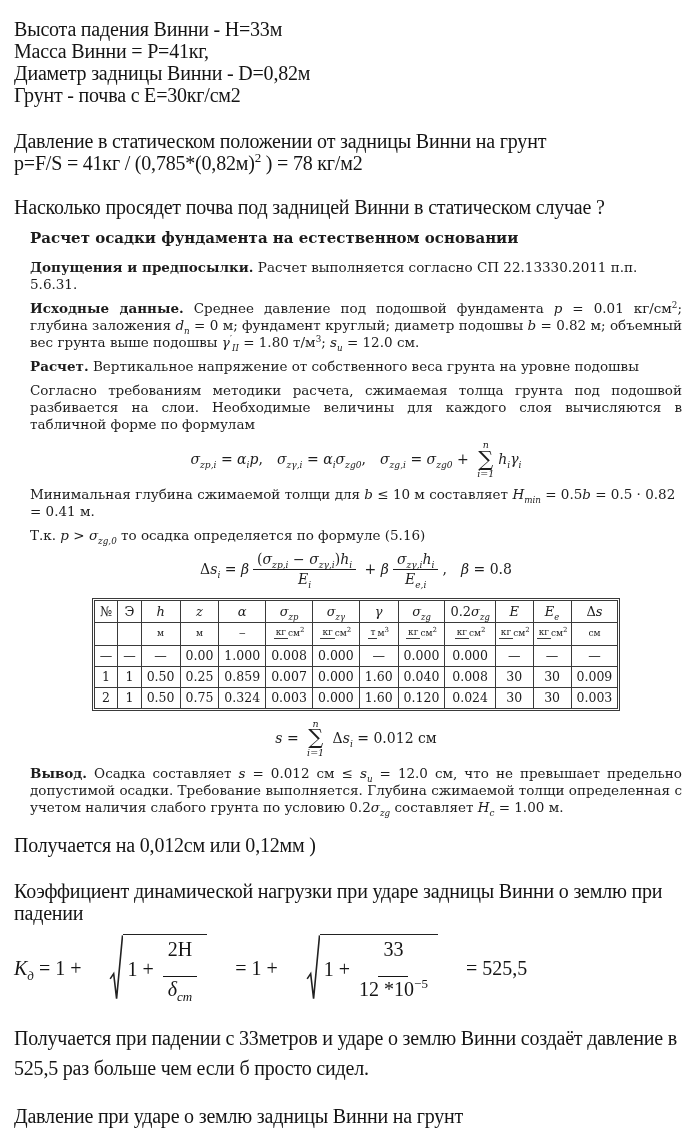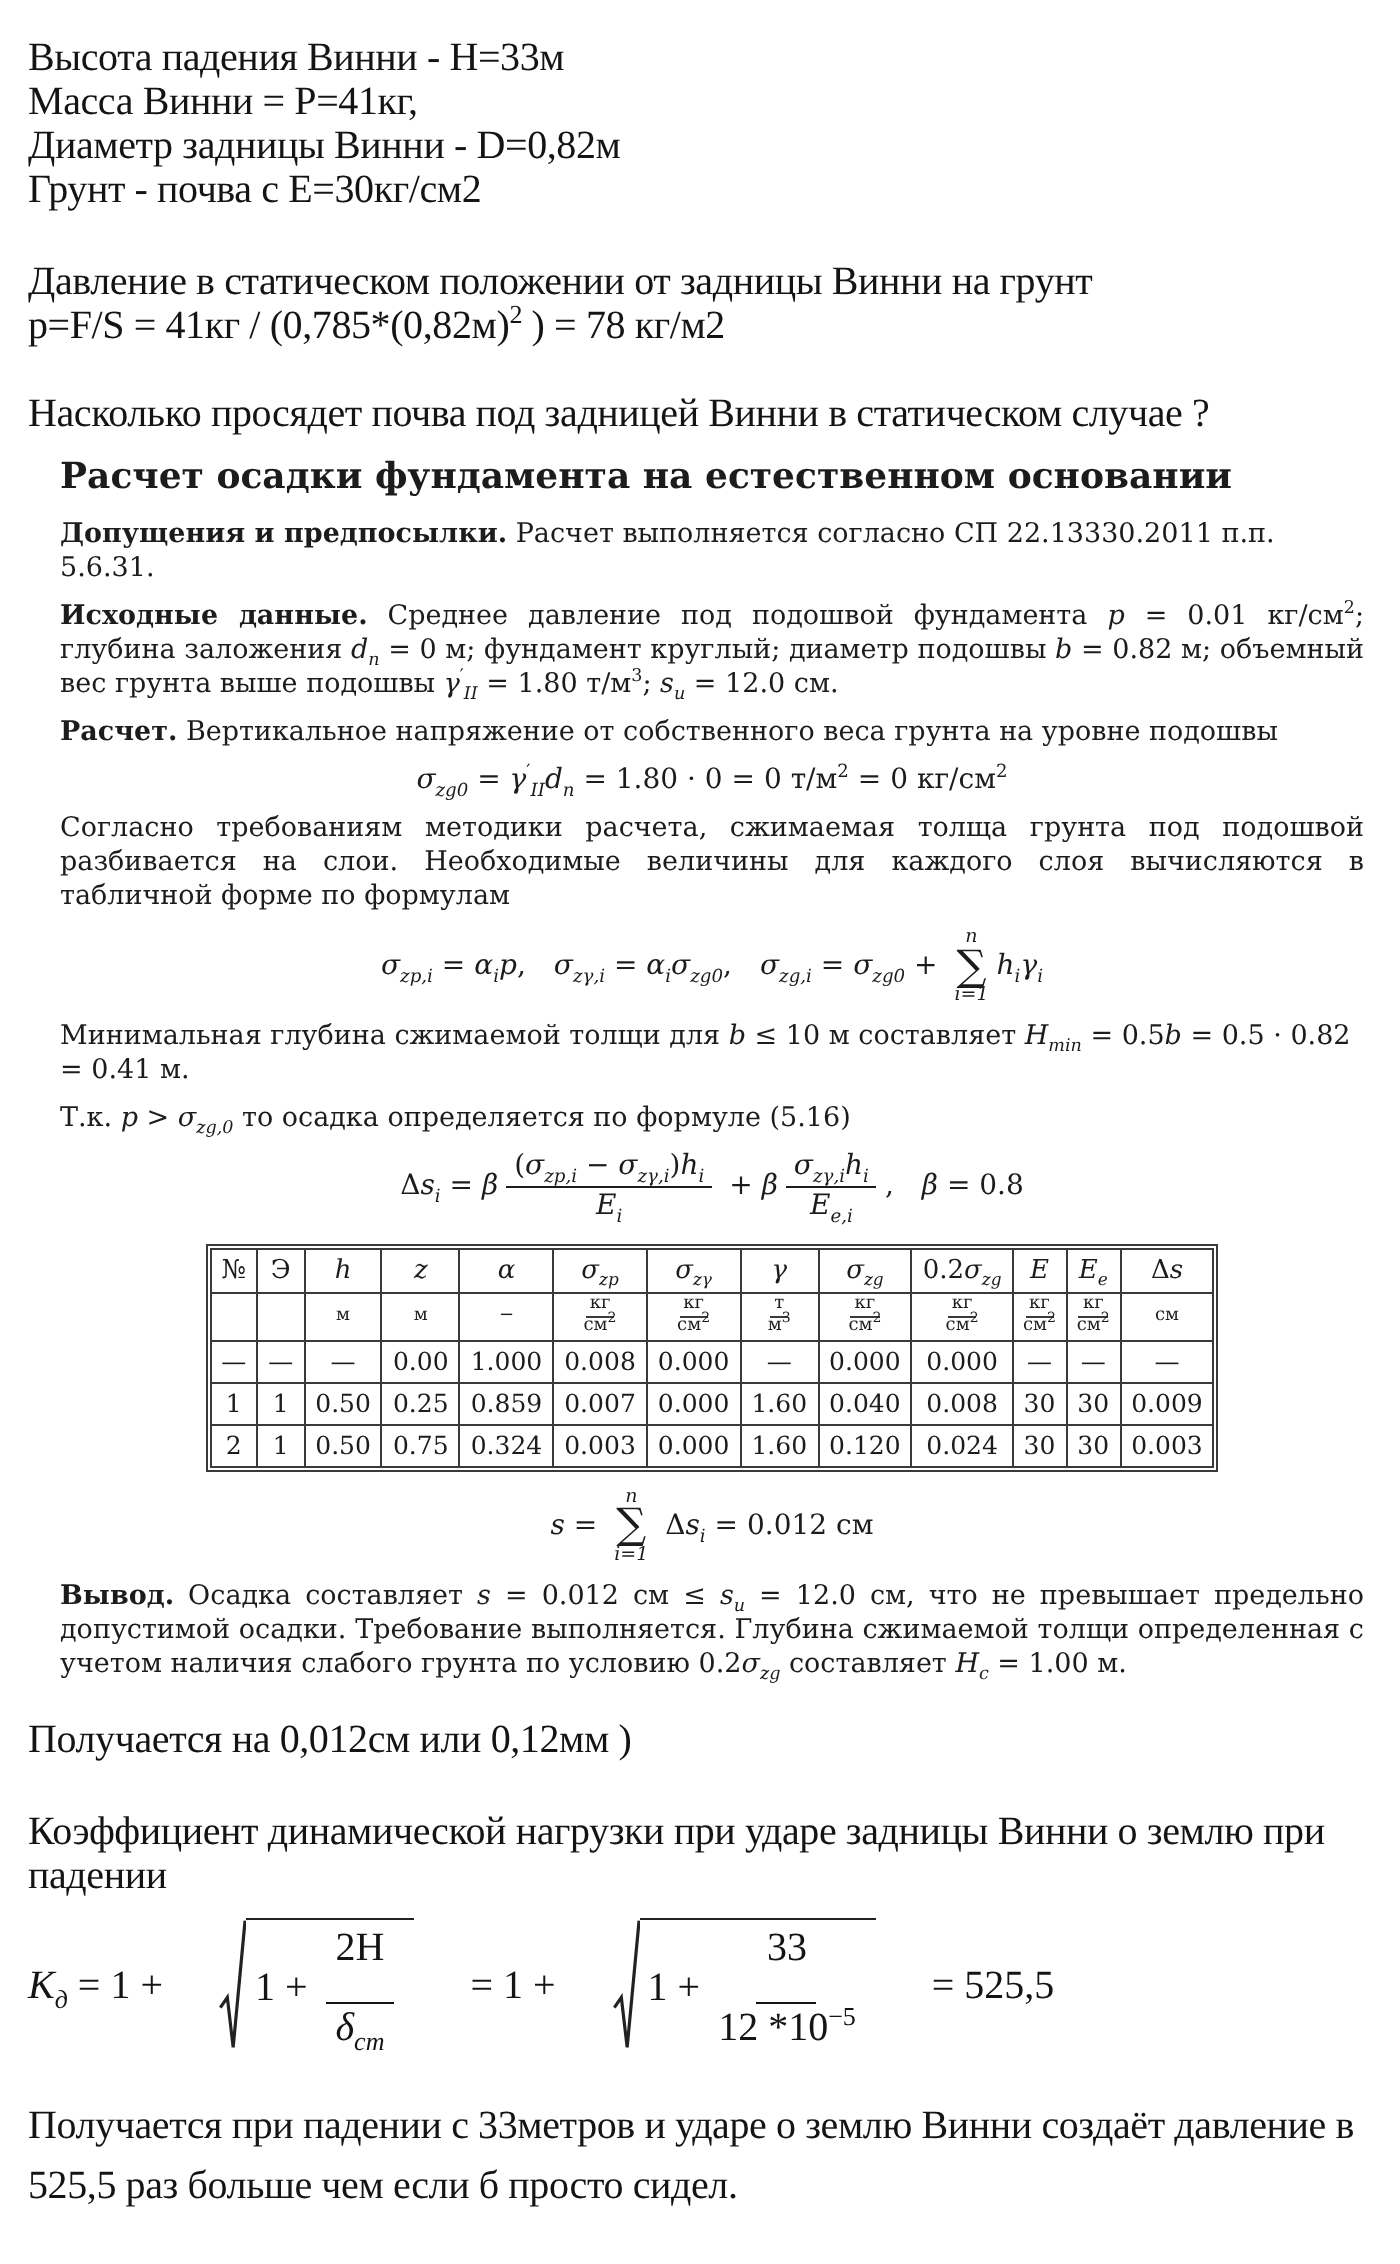--- a/index.html
+++ b/index.html
@@ -15,42 +15,42 @@
   .mt26 { margin-top:18px; }
   .opar { font-size:20px; line-height:30px; margin:20px 16px 0 14px; letter-spacing:-0.2px; }
   sup { font-size:0.65em; line-height:0; vertical-align:super; }
   sub { font-size:0.65em; line-height:0; vertical-align:sub; }
   .it { font-style:italic; }
   .bd { font-weight:bold; }
 
   
   .report { margin:12px 18px 0 30px; width:652px;
             font-family:"DejaVu Serif", serif; font-size:13.5px; line-height:17px; color:#1c1c1c; }
-  .report h2 { font-size:18px; font-weight:bold; margin:0 0 12px 0; }
+  .report h2 { font-size:15px; font-weight:bold; margin:0 0 12px 0; }
   .rp { margin:0 0 7px 0; }
   .just { text-align:justify; }
 
   .rformula { display:flex; justify-content:center; align-items:center;
               font-size:14px; margin:4px 0 7px 0; }
   .sum { display:inline-flex; flex-direction:column; align-items:center; line-height:1; margin:0 4px; }
   .sum .lim { font-size:9.5px; line-height:1; }
   .sum .sg  { font-size:21px; line-height:0.95; }
 
   .frac { display:inline-flex; flex-direction:column; align-items:center; margin:0 4px; vertical-align:middle;text-align:center; }
   .frac .num { border-bottom:1px solid currentColor; padding:0 4px 1px 4px; }
   .frac .den { padding-top:1px; }
 
   
   .table-wrap { border:1px solid #3a3a3a; padding:1px; width:max-content; margin:10px auto 8px auto; }
   table { border-collapse:collapse; font-size:12.5px; color:#1c1c1c; }
   th, td { border:1px solid #3a3a3a; text-align:center; padding:1px 5px; font-weight:normal; }
   thead tr.heads th { font-size:13px; height:19px; }
   thead tr.units th { font-size:9px; height:20px; padding:1px 3px; line-height:1.05; }
   td { height:18px; }
-  .ufrac { display:inline-flex; flex-direction:column; align-items:center; line-height:1.1; }
+  .ufrac { display:inline-flex; flex-direction:row; align-items:center; line-height:1.1; }
   .ufrac .un { border-bottom:0.8px solid #3a3a3a; padding:0 2px; }
   .ufrac sup { font-size:7px; }
 
   
   .kformula { display:flex; align-items:center; font-size:20px; margin:10px 16px 0 14px;gap:22px; }
   .kformula .frac .num { border-bottom:1.2px solid currentColor; padding:0 5px 15px 5px; }
   .sqrt { display:inline-flex; align-items:stretch; margin:0 1px; }
   .sqrt svg { width:14px; height:auto; }
   .radicand { border-top:1.6px solid #222; display:inline-flex; align-items:center; padding:3px 6px 2px 4px; }
 </style>
@@ -75,23 +75,20 @@
 
   <section class="report">
     <h2>Расчет осадки фундамента на естественном основании</h2>
 
     <p class="rp"><span class="bd">Допущения и предпосылки.</span><span> Расчет выполняется согласно СП 22.13330.2011 п.п. 5.6.31.</span></p>
 
     <p class="rp just"><span class="bd">Исходные данные.</span><span><span> Среднее давление под подошвой фундамента </span><span class="it">p</span><span> = 0.01 кг/см</span><sup>2</sup><span>; глубина заложения </span><span class="it">d</span><sub class="it">n</sub><span> = 0 м; фундамент круглый; диаметр подошвы </span><span class="it">b</span><span> = 0.82 м; объемный вес грунта выше подошвы </span><span class="it">γ</span><sup>′</sup><sub class="it">II</sub><span> = 1.80 т/м</span><sup>3</sup><span>; </span><span class="it">s</span><sub class="it">u</sub><span> = 12.0 см.</span></span></p>
 
     <p class="rp"><span class="bd">Расчет.</span><span> Вертикальное напряжение от собственного веса грунта на уровне подошвы</span></p>
 
-    <div class="rformula">
-      <span><span class="it">σ</span><sub class="it">zg0</sub><span> = </span><span class="it">γ</span><sup>′</sup><sub class="it">II</sub><span class="it">d</span><sub class="it">n</sub><span> = 1.80 · 0 = 0 т/м</span><sup>2</sup><span> = 0 кг/см</span><sup>2</sup></span>
-    </div>
 
     <p class="rp just">Согласно требованиям методики расчета, сжимаемая толща грунта под подошвой разбивается на слои. Необходимые величины для каждого слоя вычисляются в табличной форме по формулам</p>
 
     <div class="rformula">
       <span><span class="it">σ</span><sub class="it">zp,i</sub><span> = </span><span class="it">α</span><sub class="it">i</sub><span class="it">p</span><span>, </span><span class="it">σ</span><sub class="it">zγ,i</sub><span> = </span><span class="it">α</span><sub class="it">i</sub><span class="it">σ</span><sub class="it">zg0</sub><span>, </span><span class="it">σ</span><sub class="it">zg,i</sub><span> = </span><span class="it">σ</span><sub class="it">zg0</sub><span>&nbsp;+&nbsp;</span></span>
       <span class="sum">
         <span class="lim it">n</span>
         <span class="sg">∑</span>
         <span class="lim it">i=1</span>
       </span>

